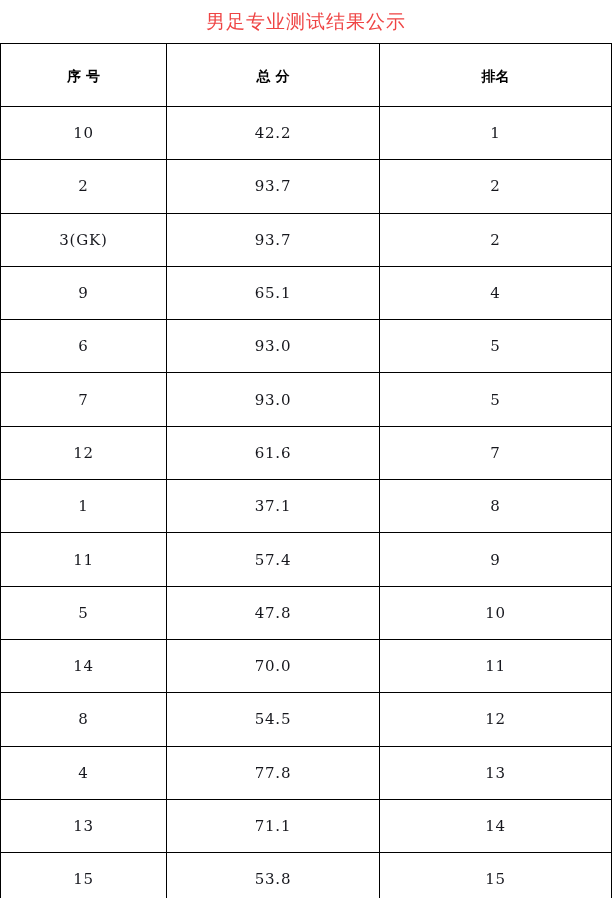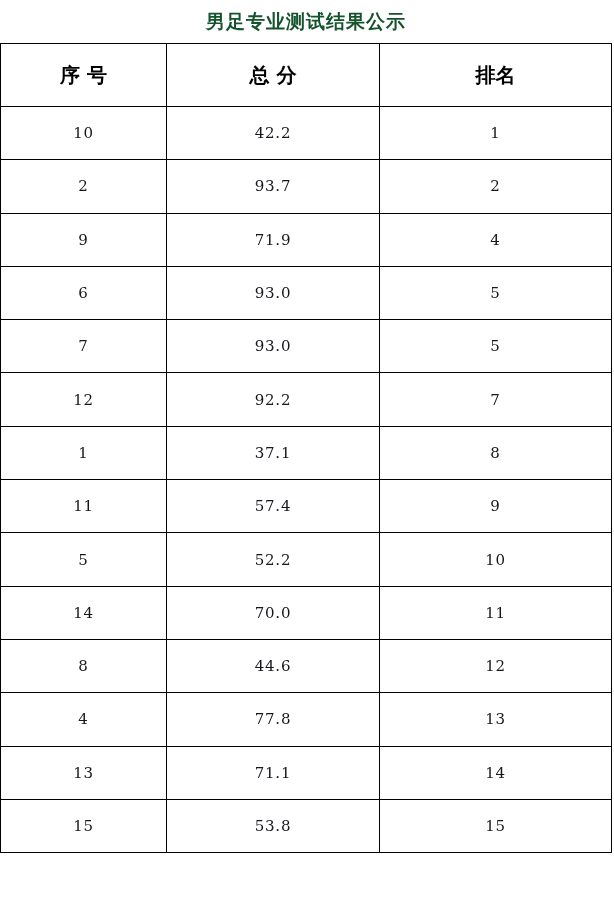--- a/index.html
+++ b/index.html
@@ -40,44 +40,44 @@
   tr.title-row td {
     border: none;
     border-bottom: 1.6px solid #000000;
     height: 43px;
     text-align: center;
     vertical-align: middle;
     padding: 0;
   }
   .title-text {
     font-family: "DejaVu Serif", "Liberation Serif", serif;
-    font-weight: bold;
+    font-weight: normal;
     font-size: 19px;
     letter-spacing: 1px;
-    color: #14532d;
+    color: #ef4444;
     display: inline-block;
     line-height: 1;
   }
 
   
   tr.head-row td {
     border: 1.3px solid #000000;
     border-top: none;
     height: 62px;
     text-align: center;
     vertical-align: middle;
     padding: 0;
   }
   tr.head-row td:first-child { border-left: 1.6px solid #000000; }
   tr.head-row td:last-child  { border-right: 1.6px solid #000000; }
 
   .head-text {
     font-family: "DejaVu Serif", "Liberation Serif", serif;
     font-weight: bold;
-    font-size: 20px;
+    font-size: 14px;
     color: #000000;
     display: inline-block;
     line-height: 1;
   }
   .head-text.spaced { letter-spacing: 0px; }
 
   
   tr.data-row td {
     border: 1.3px solid #000000;
     height: 52.3px;
@@ -130,62 +130,67 @@
           <td><span class="cell-val">10</span></td>
           <td><span class="cell-val">42.2</span></td>
           <td><span class="cell-val">1</span></td>
         </tr>
         <tr class="data-row">
           <td><span class="cell-val">2</span></td>
           <td><span class="cell-val">93.7</span></td>
           <td><span class="cell-val">2</span></td>
         </tr>
         <tr class="data-row">
+          <td><span class="cell-val">3(GK)</span></td>
+          <td><span class="cell-val">93.7</span></td>
+          <td><span class="cell-val">2</span></td>
+        </tr>
+        <tr class="data-row">
           <td><span class="cell-val">9</span></td>
-          <td><span class="cell-val">71.9</span></td>
+          <td><span class="cell-val">65.1</span></td>
           <td><span class="cell-val">4</span></td>
         </tr>
         <tr class="data-row">
           <td><span class="cell-val">6</span></td>
           <td><span class="cell-val">93.0</span></td>
           <td><span class="cell-val">5</span></td>
         </tr>
         <tr class="data-row">
           <td><span class="cell-val">7</span></td>
           <td><span class="cell-val">93.0</span></td>
           <td><span class="cell-val">5</span></td>
         </tr>
         <tr class="data-row">
           <td><span class="cell-val">12</span></td>
-          <td><span class="cell-val">92.2</span></td>
+          <td><span class="cell-val">61.6</span></td>
           <td><span class="cell-val">7</span></td>
         </tr>
         <tr class="data-row">
           <td><span class="cell-val">1</span></td>
           <td><span class="cell-val">37.1</span></td>
           <td><span class="cell-val">8</span></td>
         </tr>
         <tr class="data-row">
           <td><span class="cell-val">11</span></td>
           <td><span class="cell-val">57.4</span></td>
           <td><span class="cell-val">9</span></td>
         </tr>
         <tr class="data-row">
           <td><span class="cell-val">5</span></td>
-          <td><span class="cell-val">52.2</span></td>
+          <td><span class="cell-val">47.8</span></td>
           <td><span class="cell-val">10</span></td>
         </tr>
         <tr class="data-row">
           <td><span class="cell-val">14</span></td>
           <td><span class="cell-val">70.0</span></td>
           <td><span class="cell-val">11</span></td>
         </tr>
         <tr class="data-row">
           <td><span class="cell-val">8</span></td>
-          <td><span class="cell-val">44.6</span></td>
+          <td><span class="cell-val">54.5</span></td>
           <td><span class="cell-val">12</span></td>
         </tr>
         <tr class="data-row">
           <td><span class="cell-val">4</span></td>
           <td><span class="cell-val">77.8</span></td>
           <td><span class="cell-val">13</span></td>
         </tr>
         <tr class="data-row">
           <td><span class="cell-val">13</span></td>
           <td><span class="cell-val">71.1</span></td>

